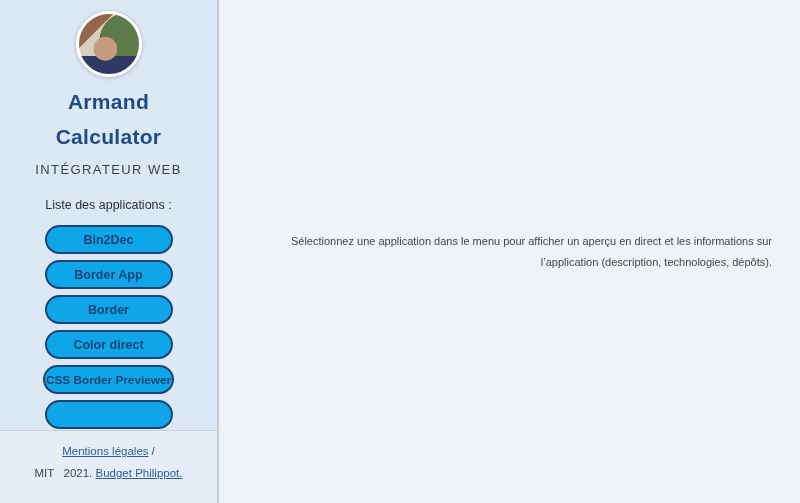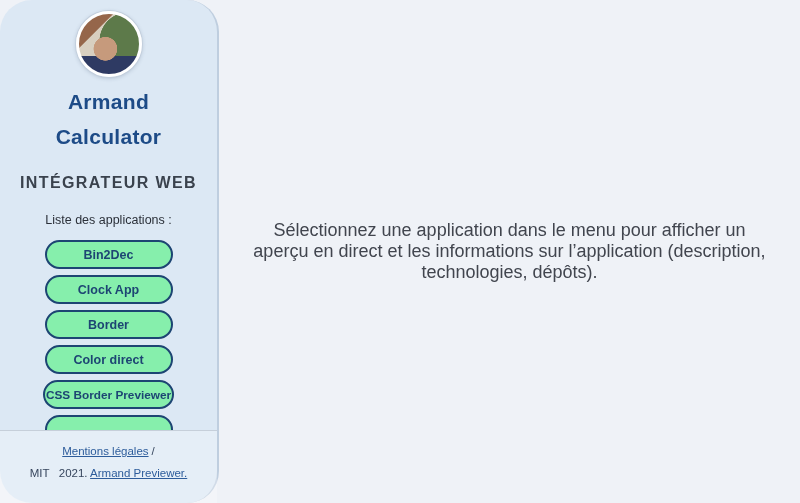--- a/index.html
+++ b/index.html
@@ -13,21 +13,20 @@
   
   .sidebar {
     width:219px;
     min-width:219px;
     height:503px;
     background:#dce8f4;
     border-right:2px solid #bfcedf;
     display:flex;
     flex-direction:column;
     align-items:center;
-    border-radius:32px;
   }
   .avatar {
     width:66px; height:66px;
     margin-top:11px;
     border-radius:50%;
     border:3px solid #ffffff;
     box-shadow:0 0 0 1px #c3cfdd, 0 1px 4px rgba(40,60,90,.25);
     background:
       radial-gradient(circle at 44% 58%, #c69a7c 0 24%, rgba(0,0,0,0) 25%),
       linear-gradient(to bottom, rgba(0,0,0,0) 70%, #2e3a63 70%),
@@ -37,25 +36,25 @@
   .name {
     margin-top:7px;
     color:#1d4b87;
     font-size:21px;
     font-weight:bold;
     line-height:35px;
     text-align:center;
     letter-spacing:.3px;
   }
   .role {
-    margin-top:20px;
+    margin-top:8px;
     color:#3a424d;
-    font-size:16px;
+    font-size:13px;
     letter-spacing:1.4px;
-    font-weight:700;
+    font-weight:400;
   }
   .apps-heading {
     margin-top:21px;
     color:#2b3039;
     font-size:12.5px;
     font-weight:normal;
   }
   .apps-list {
     margin-top:13px;
     flex:1;
@@ -64,21 +63,21 @@
     flex-direction:column;
     align-items:center;
     gap:6px;
     width:100%;
   }
   .app-btn {
     width:128px;
     min-height:29px;
     border:2px solid #1d4573;
     border-radius:999px;
-    background:#86efac;
+    background:#0ea5e9;
     color:#1d4573;
     font-family:"Liberation Sans", sans-serif;
     font-size:12.5px;
     font-weight:bold;
     cursor:pointer;
     display:flex;
     align-items:center;
     justify-content:center;
     padding:0 6px;
     white-space:nowrap;
@@ -106,23 +105,23 @@
 
   
   .main {
     flex:1;
     display:flex;
     align-items:center;
     justify-content:center;
   }
   .placeholder-message {
     max-width:545px;
-    text-align:center;
+    text-align:right;
     color:#41454e;
-    font-size:18px;
+    font-size:11px;
     line-height:21px;
     padding:0 10px;
   }
 </style>
 </head>
 <body>
 
 <aside class="sidebar">
   <div class="avatar"></div>
 
@@ -130,34 +129,34 @@
     <span>Armand</span><br>
     <span>Calculator</span>
   </h1>
 
   <div class="role">INTÉGRATEUR WEB</div>
 
   <div class="apps-heading">Liste des applications :</div>
 
   <nav class="apps-list">
     <button class="app-btn">Bin2Dec</button>
-    <button class="app-btn">Clock App</button>
+    <button class="app-btn">Border App</button>
     <button class="app-btn">Border</button>
     <button class="app-btn">Color direct</button>
     <button class="app-btn wide">CSS Border Previewer</button>
     <button class="app-btn partial"></button>
   </nav>
 
   <footer class="sidebar-footer">
     <div>
       <a>Mentions légales</a><span class="footer-sep">/</span>
     </div>
     <div>
       <span class="footer-license">MIT</span>
       <span>2021.</span>
-      <a>Armand Previewer.</a>
+      <a>Budget Philippot.</a>
     </div>
   </footer>
 </aside>
 
 <main class="main">
   <p class="placeholder-message">Sélectionnez une application dans le menu pour afficher un aperçu en direct et les informations sur l’application (description, technologies, dépôts).</p>
 </main>
 
 </body></html>

